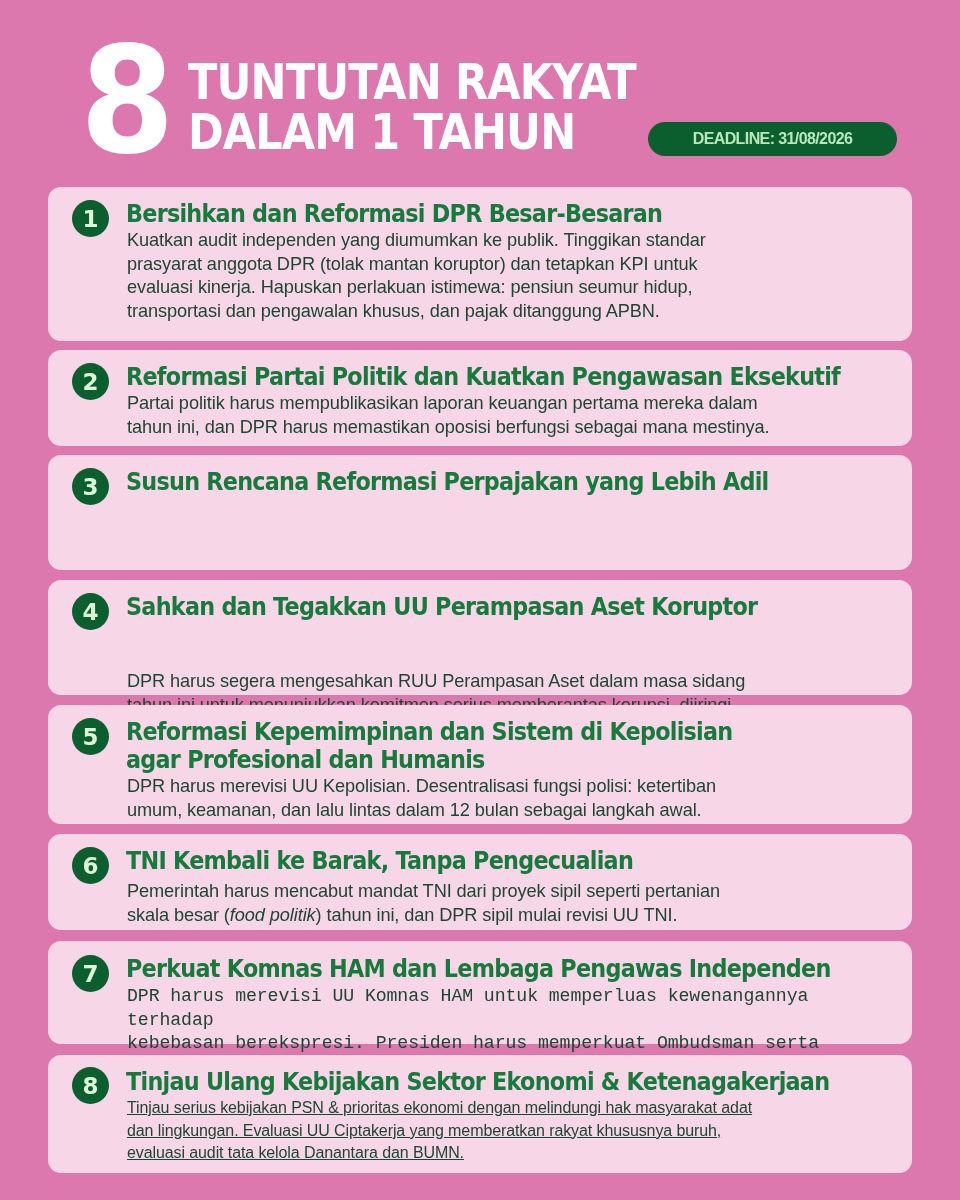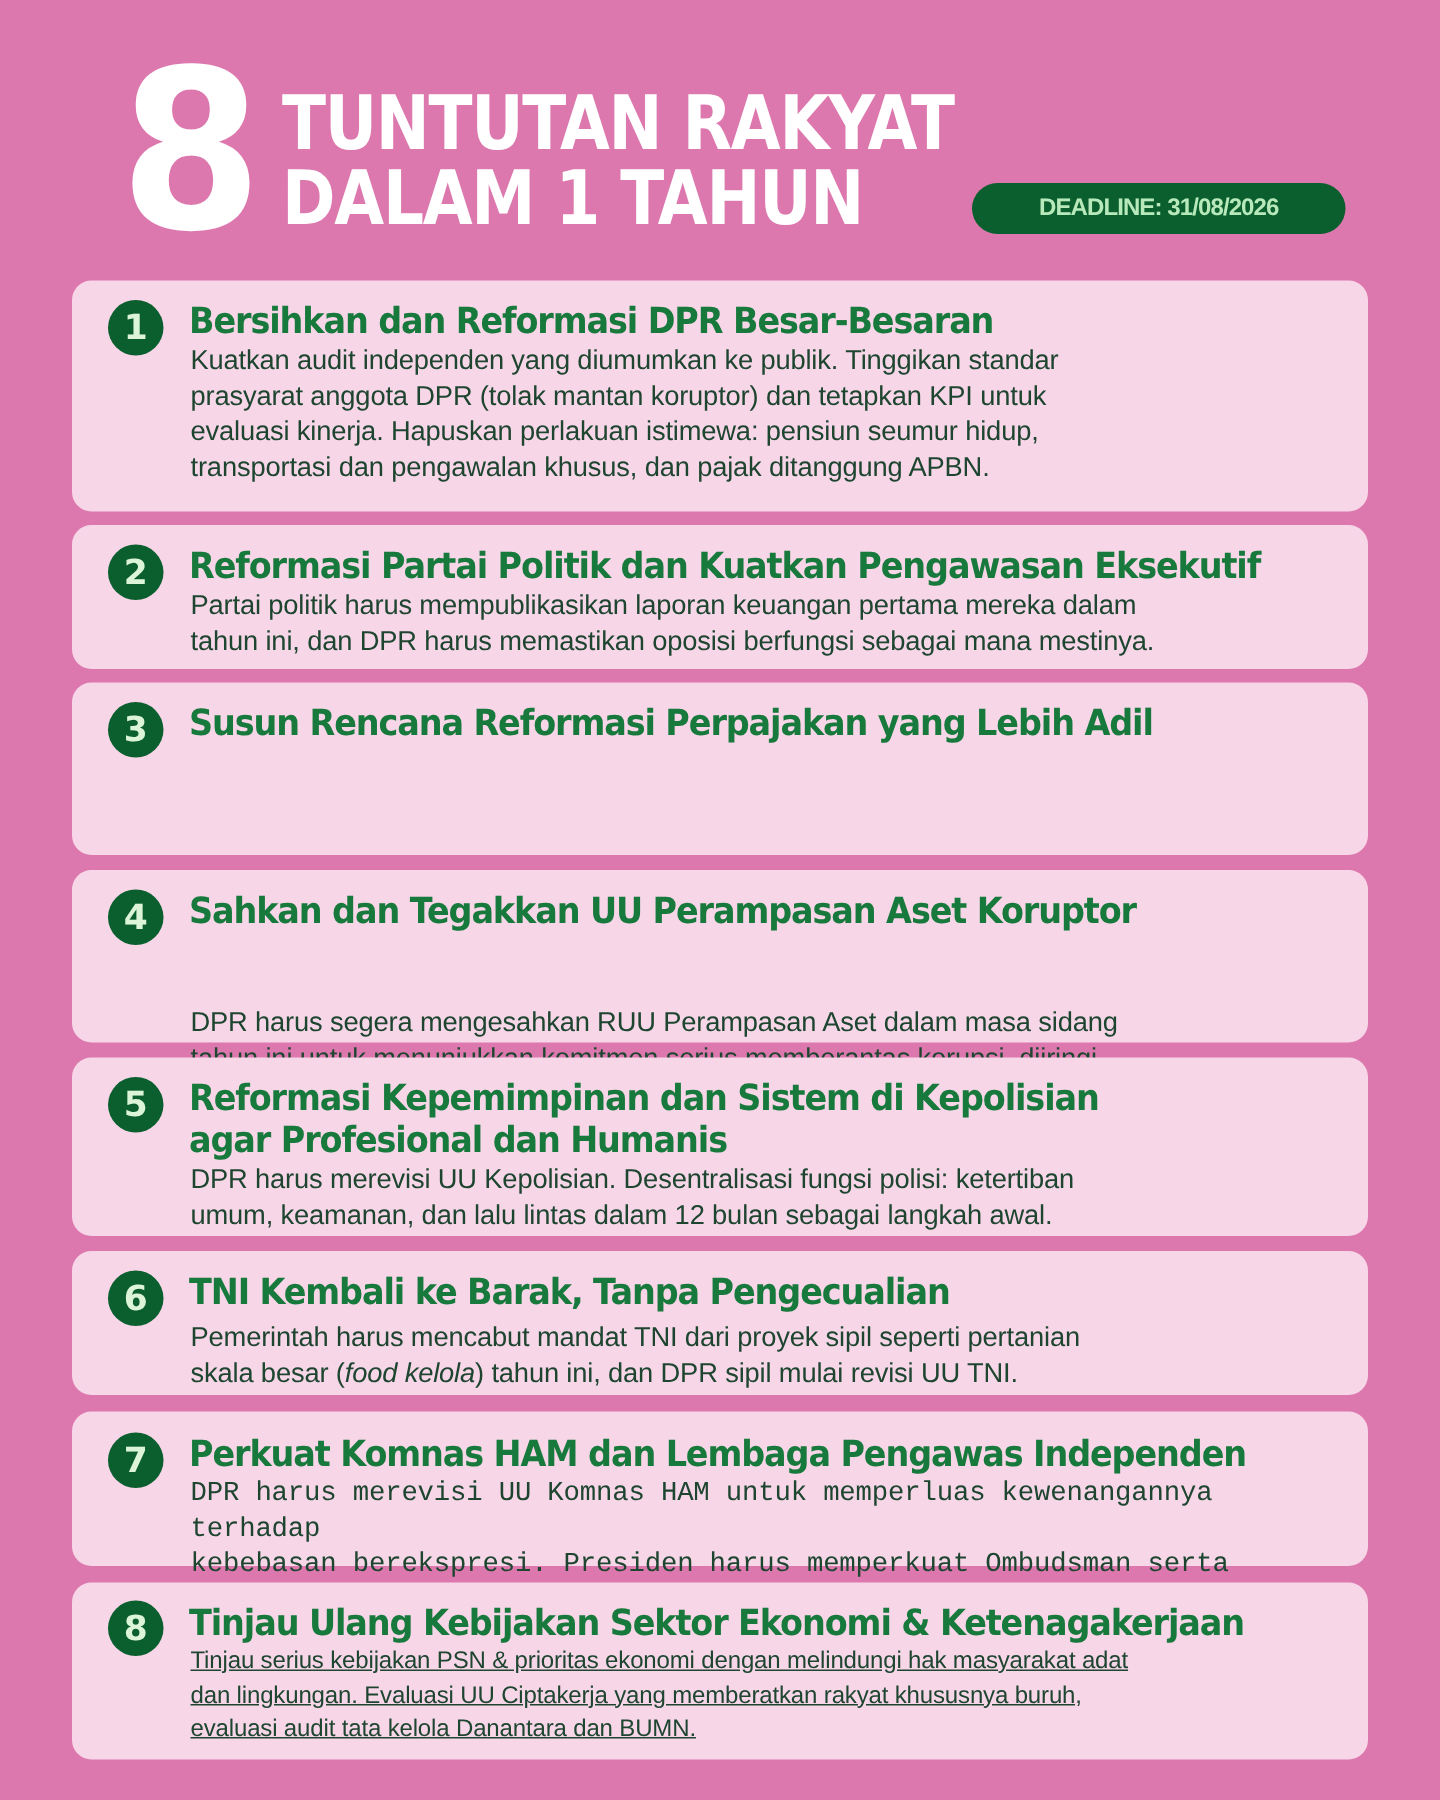--- a/index.html
+++ b/index.html
@@ -107,21 +107,21 @@
   <div class="card-title">Reformasi Kepemimpinan dan Sistem di Kepolisian</div>
   <div class="card-title" style="top:40px;">agar Profesional dan Humanis</div>
   <div class="card-body" style="top:70px;">DPR harus merevisi UU Kepolisian. Desentralisasi fungsi polisi: ketertiban
 umum, keamanan, dan lalu lintas dalam 12 bulan sebagai langkah awal.</div>
 </div>
 
 <div class="card" style="top:834px; height:96px;">
   <div class="num-circle">6</div>
   <div class="card-title">TNI Kembali ke Barak, Tanpa Pengecualian</div>
   <div class="card-body" style="top:34px;margin-top:12px;"><span>Pemerintah harus mencabut mandat TNI dari proyek sipil seperti pertanian
-skala besar (</span><em>food kelola</em><span>) tahun ini, dan DPR sipil mulai revisi UU TNI.</span></div>
+skala besar (</span><em>food politik</em><span>) tahun ini, dan DPR sipil mulai revisi UU TNI.</span></div>
 </div>
 
 <div class="card" style="top:941px; height:103px;">
   <div class="num-circle" style="top:14px;">7</div>
   <div class="card-title" style="top:13px;">Perkuat Komnas HAM dan Lembaga Pengawas Independen</div>
   <div class="card-body" style="top:44px;font-family:Liberation Mono, monospace;">DPR harus merevisi UU Komnas HAM untuk memperluas kewenangannya terhadap
 kebebasan berekspresi. Presiden harus memperkuat Ombudsman serta Kompolnas.</div>
 </div>
 
 <div class="card" style="top:1055px; height:118px;">

